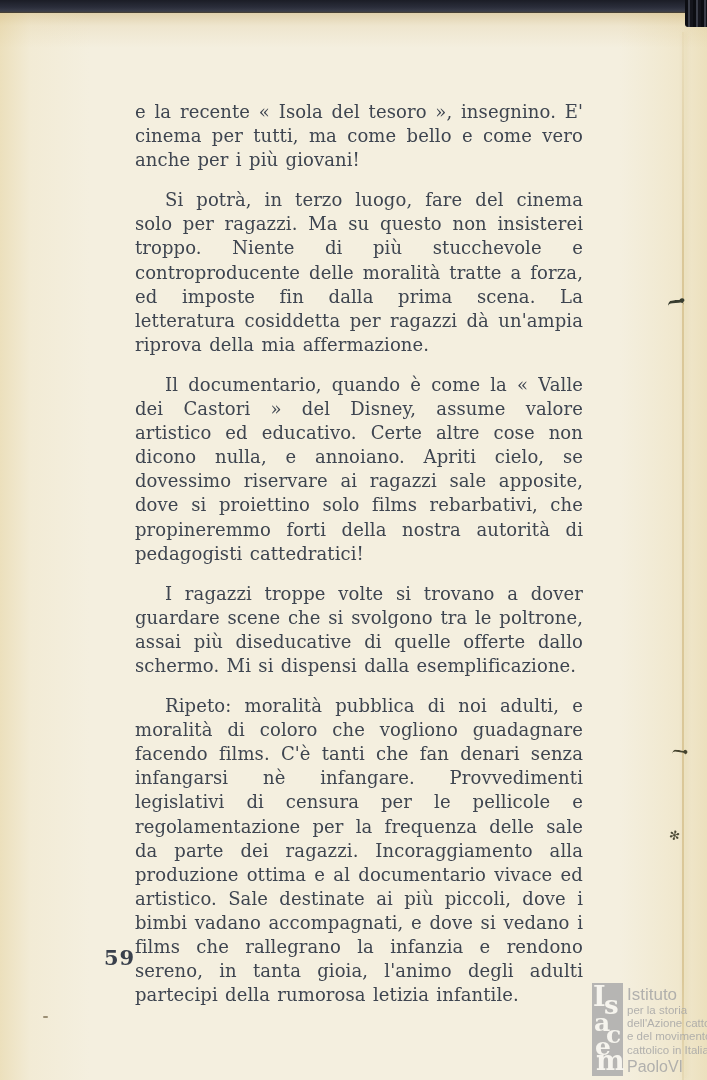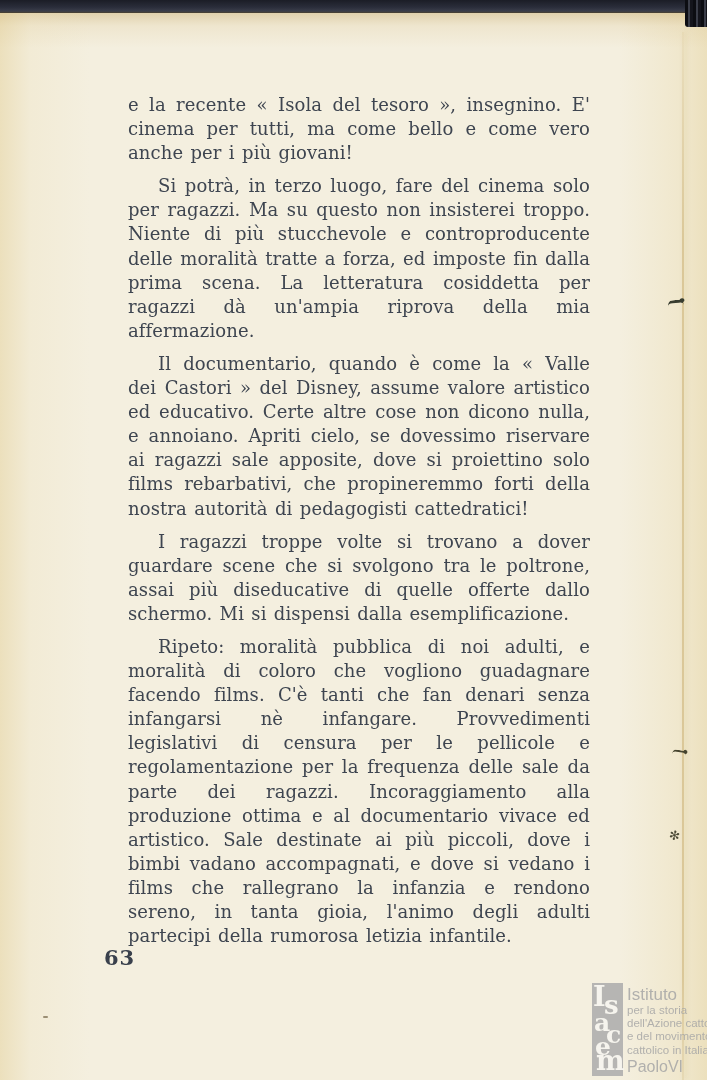--- a/index.html
+++ b/index.html
@@ -35,21 +35,21 @@
   }
   
   .text-block{
     position:absolute;left:119px;top:84px;width:480px;
     color:#3e4550;
     font-size:18px;line-height:24.1px;
     text-align:justify;
     word-spacing:1.5px;
     letter-spacing:.1px;
   }
-  .text-block p{margin:9px;text-indent:30px;}
+  .text-block p{margin:16px;text-indent:30px;}
   .text-block p.first{text-indent:0;}
   .page-number{
     position:absolute;left:104px;top:945px;
     color:#39404c;font-size:21px;font-weight:bold;letter-spacing:1px;
   }
   
   .ink-mark{position:absolute;color:#3c3f33;}
   .mark-a{left:668px;top:300px;width:16px;height:8px;border-top:3px solid #383d30;border-radius:60%/100%;transform:rotate(-6deg);}
   .mark-a::after{content:"";position:absolute;right:-1px;top:-4px;width:5px;height:4px;background:#383d30;border-radius:50%;}
   .mark-b{left:672px;top:750px;width:14px;height:7px;border-top:2.5px solid #46442f;border-radius:60%/100%;transform:rotate(8deg);}
@@ -93,21 +93,21 @@
   <div class="fold-line"></div>
 
   <div class="text-block">
     <p class="first">e la recente « Isola del tesoro », insegnino. E' cinema per tutti, ma come bello e come vero anche per i più giovani!</p>
     <p>Si potrà, in terzo luogo, fare del cinema solo per ragazzi. Ma su questo non insisterei troppo. Niente di più stucchevole e controproducente delle moralità tratte a forza, ed imposte fin dalla prima scena. La letteratura cosiddetta per ragazzi dà un'ampia riprova della mia affermazione.</p>
     <p>Il documentario, quando è come la « Valle dei Castori » del Disney, assume valore artistico ed educativo. Certe altre cose non dicono nulla, e annoiano. Apriti cielo, se dovessimo riservare ai ragazzi sale apposite, dove si proiettino solo films rebarbativi, che propineremmo forti della nostra autorità di pedagogisti cattedratici!</p>
     <p>I ragazzi troppe volte si trovano a dover guardare scene che si svolgono tra le poltrone, assai più diseducative di quelle offerte dallo schermo. Mi si dispensi dalla esemplificazione.</p>
     <p>Ripeto: moralità pubblica di noi adulti, e moralità di coloro che vogliono guadagnare facendo films. C'è tanti che fan denari senza infangarsi nè infangare. Provvedimenti legislativi di censura per le pellicole e regolamentazione per la frequenza delle sale da parte dei ragazzi. Incoraggiamento alla produzione ottima e al documentario vivace ed artistico. Sale destinate ai più piccoli, dove i bimbi vadano accompagnati, e dove si vedano i films che rallegrano la infanzia e rendono sereno, in tanta gioia, l'animo degli adulti partecipi della rumorosa letizia infantile.</p>
   </div>
 
-  <div class="page-number">63</div>
+  <div class="page-number">59</div>
 
   <div class="ink-mark mark-a"></div>
   <div class="ink-mark mark-b"></div>
   <div class="ink-mark mark-c">✻</div>
   <div class="speck"></div>
 
   <div class="watermark">
     <div class="wm-box">
       <span class="wm-letter wm-l0">I</span>
       <span class="wm-letter wm-l1">s</span>

